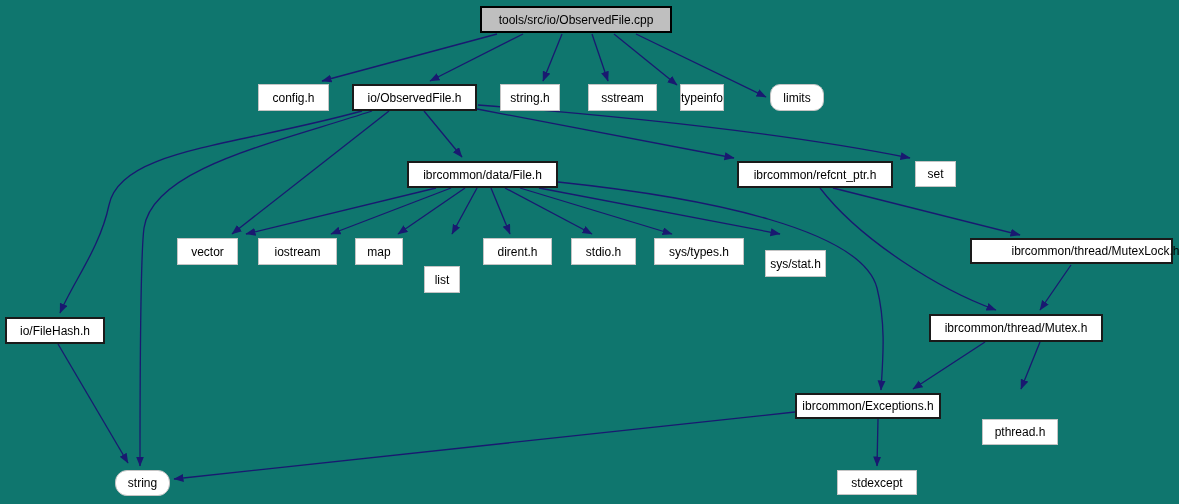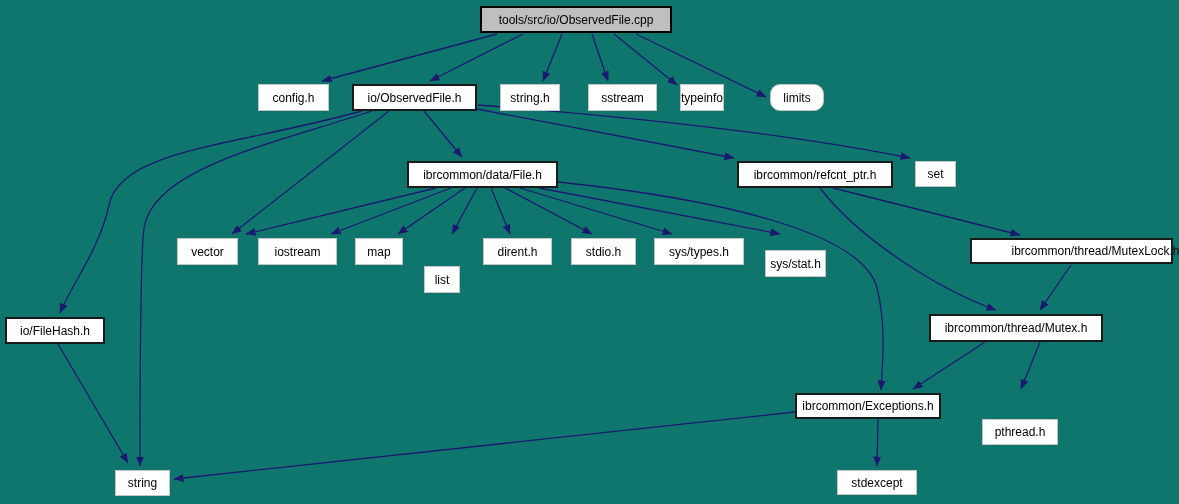--- a/index.html
+++ b/index.html
@@ -108,16 +108,16 @@
       <div class="node plain" style="left: 424px; top: 238px; width: 36px; height: 27px; margin-top: 28px;">list</div>
       <div class="node plain" style="left: 483px; top: 238px; width: 69px; height: 27px;">dirent.h</div>
       <div class="node plain" style="left: 571px; top: 238px; width: 65px; height: 27px;">stdio.h</div>
       <div class="node plain" style="left: 654px; top: 238px; width: 90px; height: 27px;">sys/types.h</div>
       <div class="node plain" style="left: 765px; top: 250px; width: 61px; height: 27px;">sys/stat.h</div>
       <div class="node doc" style="left: 970px; top: 238px; width: 203px; height: 26px; padding-left: 48px;">ibrcommon/thread/MutexLock.h</div>
       <div class="node doc" style="left: 5px; top: 317px; width: 100px; height: 27px;">io/FileHash.h</div>
       <div class="node doc" style="left: 929px; top: 314px; width: 174px; height: 28px;">ibrcommon/thread/Mutex.h</div>
       <div class="node doc" style="left: 795px; top: 393px; width: 146px; height: 26px;">ibrcommon/Exceptions.h</div>
       <div class="node plain" style="left: 982px; top: 393px; width: 76px; height: 26px; margin-top: 26px;">pthread.h</div>
-      <div class="node plain" style="left: 115px; top: 470px; width: 55px; height: 26px;">string</div>
+      <div class="node plain" style="left: 115px; top: 470px; width: 55px; height: 26px; border-radius: 12px;">string</div>
       <div class="node plain" style="left: 837px; top: 470px; width: 80px; height: 25px;">stdexcept</div>
     </div>
 </div>
 
 </body></html>

